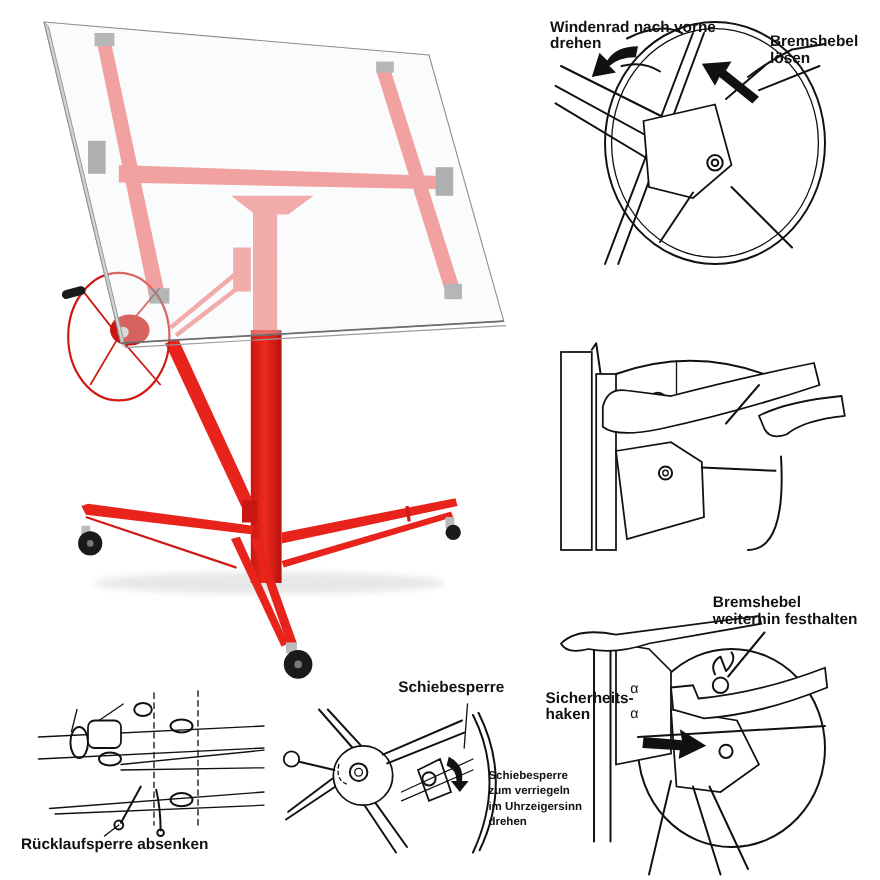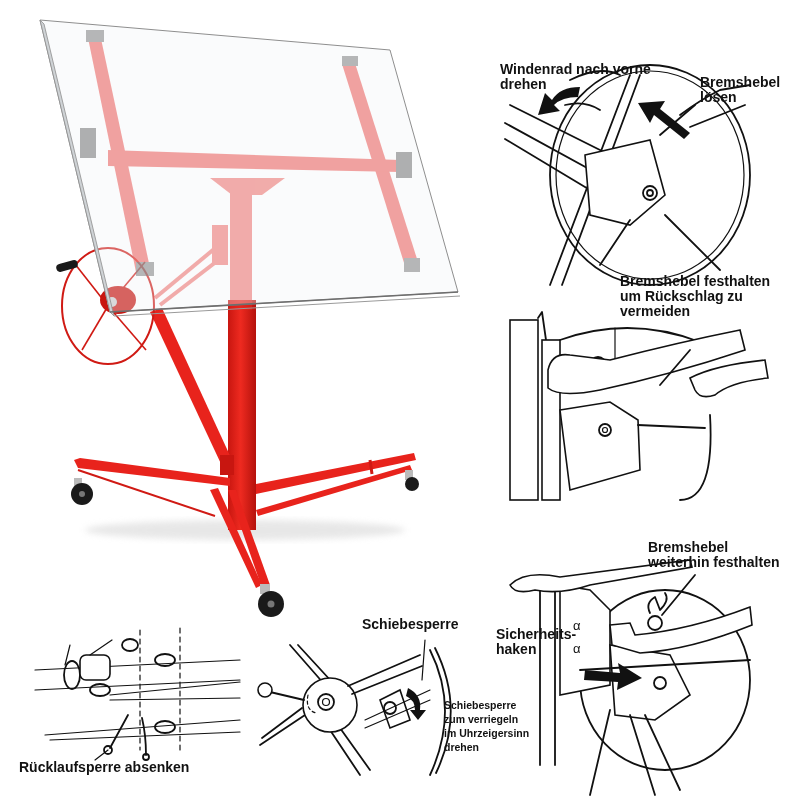--- a/index.html
+++ b/index.html
@@ -100,21 +100,21 @@
 
     <g>
       <polygon points="40,20 390,50 458,292 110,312" fill="rgba(240,244,246,0.35)" stroke="#8e8e8e" stroke-width="1"></polygon>
       <polygon points="40,20 44,24 114,316 110,312" fill="#cfd3d6" stroke="#8e8e8e" stroke-width="0.8"></polygon>
       <line x1="110" y1="312" x2="458" y2="292" stroke="#6e6e6e" stroke-width="1.6"></line>
       <line x1="114" y1="316" x2="460" y2="296" stroke="#9a9a9a" stroke-width="1"></line>
     </g>
   </svg>
 </div>
 
-<div class="panel" style="left:490px;top:0;width:310px;height:250px;margin-top:45px;">
+<div class="panel" style="left:490px;top:0;width:310px;height:250px;">
   <svg width="310" height="250">
     <ellipse class="ink" cx="160" cy="130" rx="100" ry="110"></ellipse>
     <ellipse class="ink-thin" cx="160" cy="130" rx="94" ry="104"></ellipse>
     <line class="ink" x1="20" y1="60" x2="120" y2="110"></line>
     <line class="ink" x1="15" y1="78" x2="110" y2="130"></line>
     <line class="ink" x1="15" y1="94" x2="100" y2="145"></line>
     <line class="ink" x1="140" y1="30" x2="60" y2="240"></line>
     <line class="ink" x1="150" y1="30" x2="72" y2="240"></line>
     <path class="paper" d="M95,110 L160,95 L175,150 L140,180 L100,170 Z"></path>
     <circle class="ink" cx="160" cy="148" r="7"></circle>
@@ -145,23 +145,20 @@
     <path class="ink" d="M210,145 Q215,230 180,230"></path>
     <path class="paper" d="M60,140 L110,132 L138,150 L140,200 L70,220 Z"></path>
     <circle class="ink" cx="105" cy="160" r="6"></circle>
       <circle class="ink-thin" cx="105" cy="160" r="2.5"></circle>
     <line class="ink" x1="138" y1="155" x2="205" y2="158"></line>
     <circle class="ink" cx="98" cy="95" r="8"></circle>
     <path class="paper" d="M48,100 Q52,82 70,85 L110,90 Q180,72 240,60 L245,80 Q170,105 100,120 Q60,128 48,118 Z"></path>
     <path class="paper" d="M190,108 Q215,95 265,90 L268,108 Q230,112 215,125 Q200,130 195,120 Z"></path>
     <path class="ink" d="M190,80 L160,115"></path>
   </svg>
-  <div class="label" style="left:120px;top:4px;">Bremshebel festhalten
-um Rückschlag zu
-vermeiden</div>
 </div>
 
 <div class="panel" style="left:480px;top:535px;width:320px;height:260px;">
   <svg width="320" height="260">
     <ellipse class="ink" cx="185" cy="145" rx="85" ry="90"></ellipse>
     <line class="ink" x1="60" y1="55" x2="60" y2="230"></line>
     <line class="ink" x1="75" y1="55" x2="75" y2="230"></line>
     <path class="paper" d="M80,50 L110,55 L130,75 L130,150 L80,160 Z"></path>
     <text x="93" y="95" font-size="13" fill="#111">α</text>
     <text x="93" y="118" font-size="13" fill="#111">α</text>

